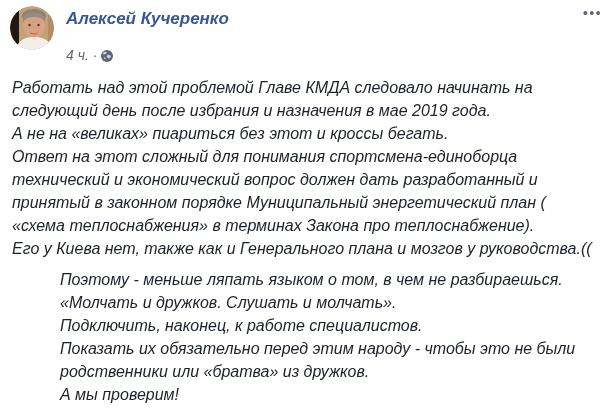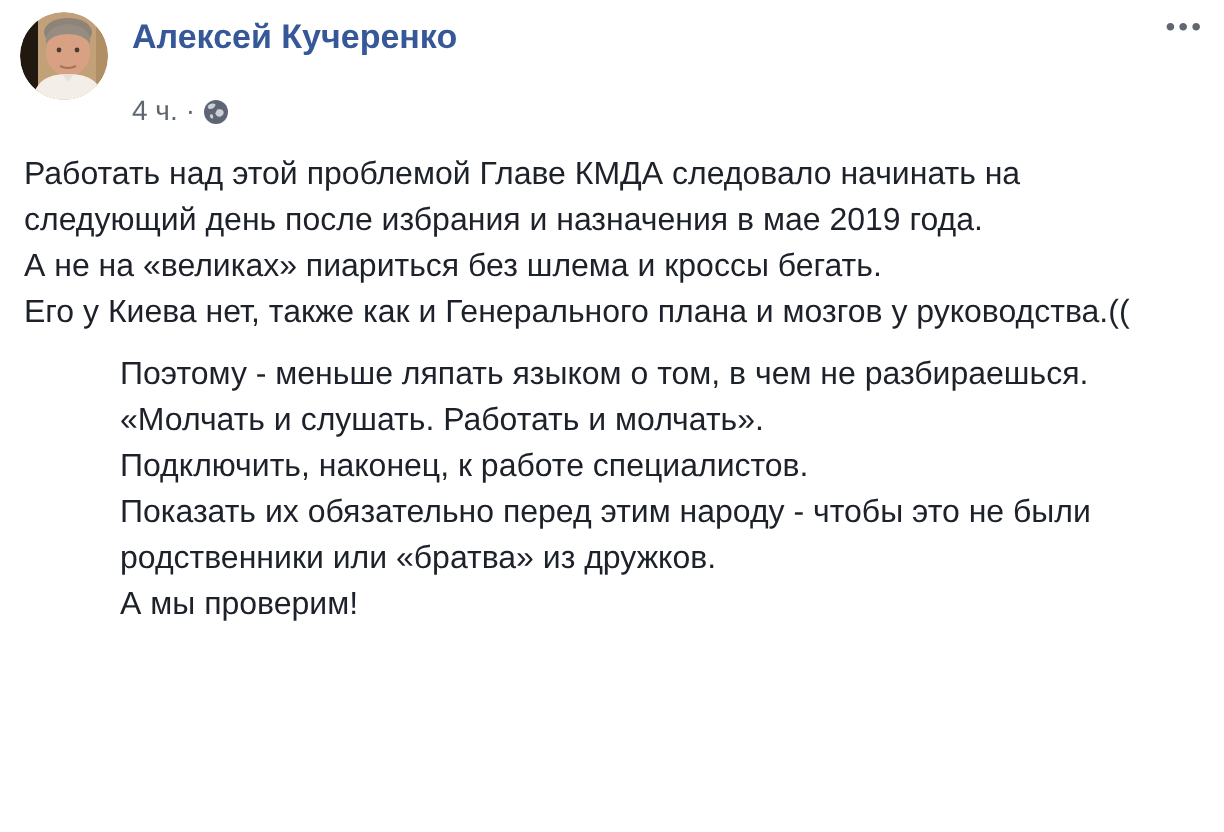--- a/index.html
+++ b/index.html
@@ -5,20 +5,21 @@
   * { margin: 0; padding: 0; box-sizing: border-box; }
   html, body { background: #ffffff; }
   body { font-family: "Liberation Sans", "DejaVu Sans", sans-serif; }
 
   .post {
     position: relative;
     width: 612px;
     height: 416px;
     background: #ffffff;
     overflow: hidden;
+    font-style: italic;
   }
 
   .post-header {
     display: flex;
     align-items: flex-start;
     padding: 6px 12px 0 10px;
   }
 
   .avatar {
     width: 44px;
@@ -138,25 +139,26 @@
         </span>
       </div>
     </div>
 
     <div class="more-btn">•••</div>
   </div>
 
   <div class="post-body">
     <p>
       <span class="post-line">Работать над этой проблемой Главе КМДА следовало начинать на следующий день после избрания и назначения в мае 2019 года.</span>
-      <span class="post-line">А не на «великах» пиариться без шлема и кроссы бегать.</span>
+      <span class="post-line">А не на «великах» пиариться без этот и кроссы бегать.</span>
+      <span class="post-line">Ответ на этот сложный для понимания спортсмена-единоборца технический и экономический вопрос должен дать разработанный и принятый в законном порядке Муниципальный энергетический план ( «схема теплоснабжения» в терминах Закона про теплоснабжение).</span>
       <span class="post-line">Его у Киева нет, также как и Генерального плана и мозгов у руководства.((</span>
     </p>
     <p>
       <span class="post-line">Поэтому - меньше ляпать языком о том, в чем не разбираешься.</span>
-      <span class="post-line">«Молчать и слушать. Работать и молчать».</span>
+      <span class="post-line">«Молчать и дружков. Слушать и молчать».</span>
       <span class="post-line">Подключить, наконец, к работе специалистов.</span>
       <span class="post-line">Показать их обязательно перед этим народу - чтобы это не были родственники или «братва» из дружков.</span>
       <span class="post-line">А мы проверим!</span>
     </p>
   </div>
 
 </div>
 
 </body></html>

